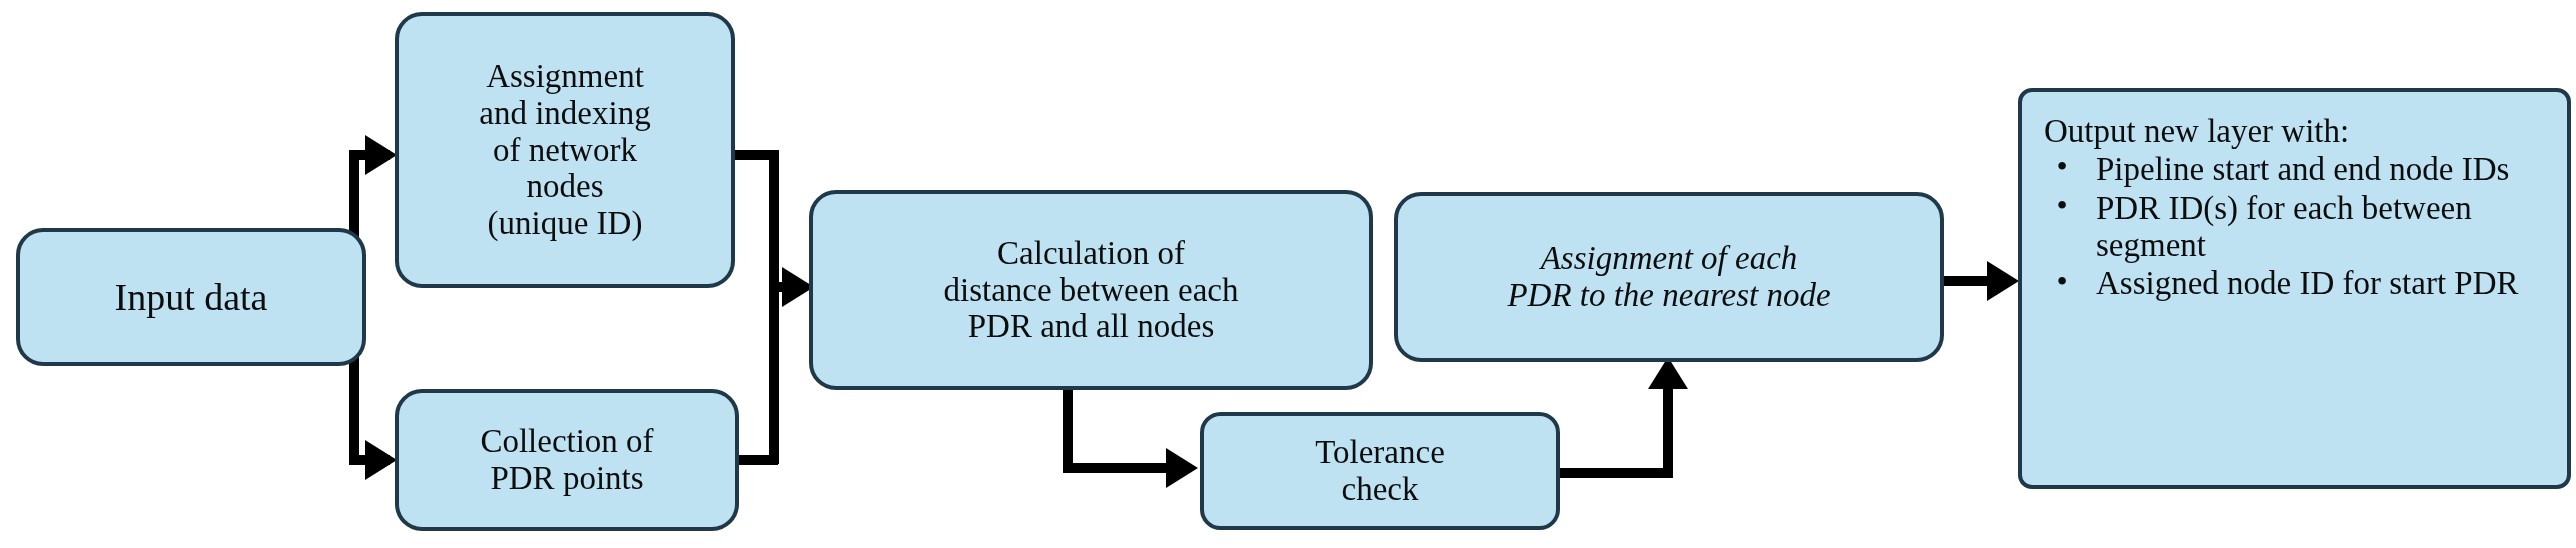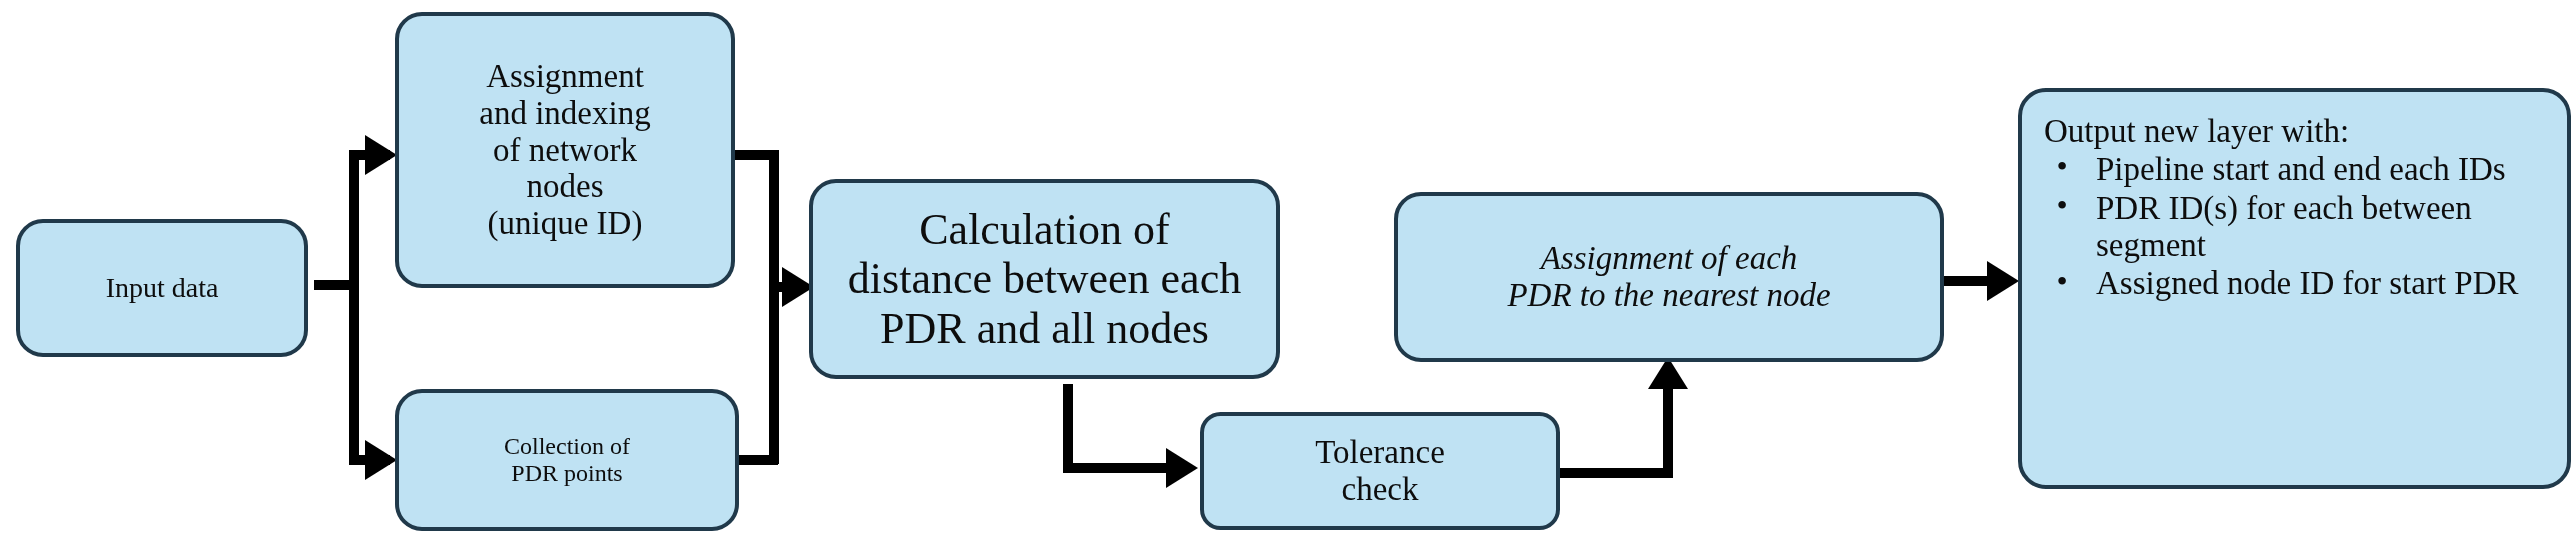--- a/index.html
+++ b/index.html
@@ -31,27 +31,27 @@
     z-index: 3;
   }
   .node .node-text {
     display: block;
     width: 100%;
     padding: 0 21px;
     box-sizing: border-box;
     white-space: pre-line;
   }
   
-  #node-input        { left: 16px;   top: 219px; width: 292px; height: 138px; font-size: 28px; }
+  #node-input        { left: 16px;   top: 228px; width: 350px; height: 138px; font-size: 38px; }
   #node-assignment   { left: 395px;  top: 12px;  width: 340px; height: 276px; font-size: 33px; }
-  #node-collection   { left: 395px;  top: 389px; width: 344px; height: 142px; font-size: 24px; }
-  #node-calculation  { left: 809px; top: 179px; width: 471px; height: 200px; font-size: 44px; }
+  #node-collection   { left: 395px;  top: 389px; width: 344px; height: 142px; font-size: 33px; }
+  #node-calculation  { left: 809px; top: 190px; width: 564px; height: 200px; font-size: 33px; }
   #node-tolerance    { left: 1200px; top: 412px; width: 360px; height: 118px; font-size: 33px; border-radius: 20.5px; }
   #node-nearest      { left: 1394px; top: 192px; width: 550px; height: 170px; font-size: 33px; font-style: italic; }
-  #node-output       { left: 2018px; top: 88px; width: 553px; height: 401px; font-size: 33px; border-radius: 28px;
+  #node-output       { left: 2018px; top: 88px; width: 553px; height: 401px; font-size: 33px; border-radius: 14px;
                        align-items: flex-start; justify-content: flex-start; }
 
   
   .out-wrap {
     padding: 20.5px 14.2px 0 22px;
     text-align: left;
     width: 100%;
     box-sizing: border-box;
   }
   .out-title { display: block; margin-bottom: 1.6px; }
@@ -158,21 +158,21 @@
     <span class="node-text">Assignment of each
 PDR to the nearest node</span>
   </div>
 
   <div class="node" id="node-output">
     <div class="out-wrap">
       <span class="out-title">Output new layer with:</span>
       <ul class="out-list">
         <li class="out-item">
           <span class="out-bullet">•</span>
-          <span>Pipeline start and end each IDs</span>
+          <span>Pipeline start and end node IDs</span>
         </li>
         <li class="out-item">
           <span class="out-bullet">•</span>
           <span>PDR ID(s) for each between segment</span>
         </li>
         <li class="out-item">
           <span class="out-bullet">•</span>
           <span>Assigned node ID for start PDR</span>
         </li>
       </ul>

